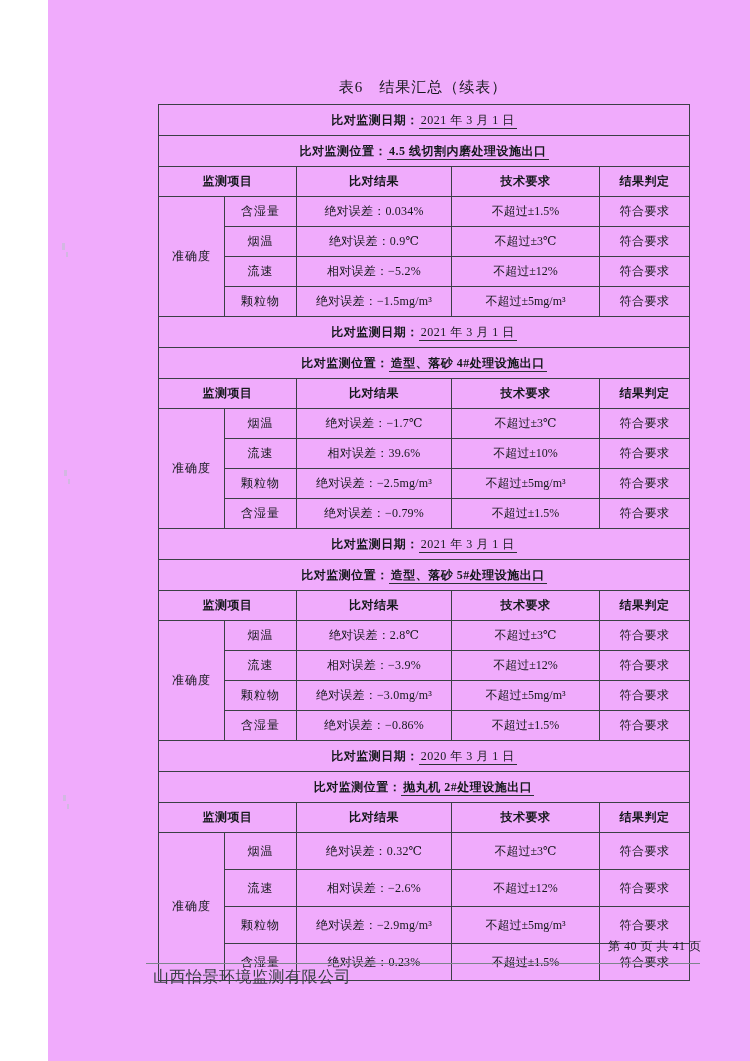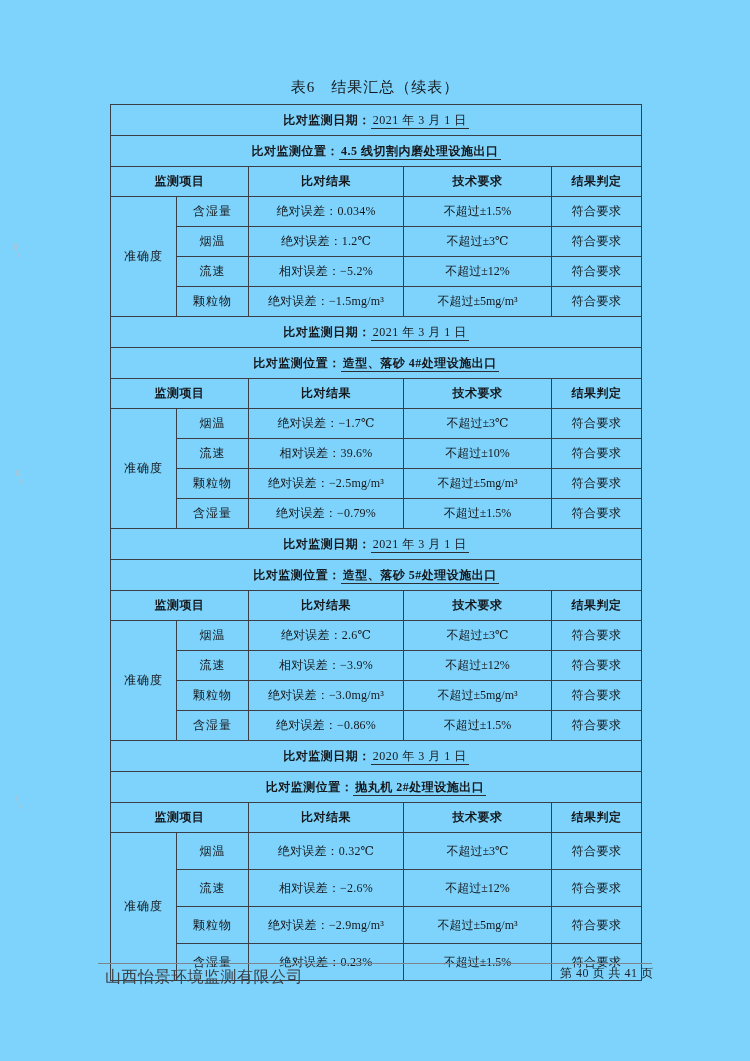--- a/index.html
+++ b/index.html
@@ -11,21 +11,22 @@
     width: 750px;
     height: 1061px;
     position: relative;
     font-family: "Liberation Serif", "DejaVu Serif", serif;
     color: #15181c;
     overflow: hidden;
   }
   .page {
     position: absolute;
     inset: 0;
-    background: #7dd3fc;
+    background: #f0abfc;
+    margin-left: 48px;
   }
   
   .speck {
     position: absolute;
     background: #b9c3cb;
     opacity: .55;
   }
   .title {
     position: absolute;
     top: 78px;
@@ -110,21 +111,21 @@
     position: absolute;
     left: 105px;
     top: 967px;
     font-size: 16px;
     color: #3b4046;
     letter-spacing: .5px;
   }
   .footer-right {
     position: absolute;
     left: 560px;
-    top: 965px;
+    top: 938px;
     font-size: 12px;
     color: #1c1f23;
     letter-spacing: .5px;
   }
   .col1 { width: 66px; }
   .col2 { width: 72px; }
   .col3 { width: 155px; }
   .col4 { width: 148px; }
   .col5 { width: 90px; }
 </style>
@@ -171,21 +172,21 @@
         </tr>
         <tr>
           <td class="vert" rowspan="4">准确度</td>
           <td class="param">含湿量</td>
           <td class="res">绝对误差：0.034%</td>
           <td class="req">不超过±1.5%</td>
           <td class="verdict">符合要求</td>
         </tr>
         <tr>
           <td class="param">烟温</td>
-          <td class="res">绝对误差：1.2℃</td>
+          <td class="res">绝对误差：0.9℃</td>
           <td class="req">不超过±3℃</td>
           <td class="verdict">符合要求</td>
         </tr>
         <tr>
           <td class="param">流速</td>
           <td class="res">相对误差：−5.2%</td>
           <td class="req">不超过±12%</td>
           <td class="verdict">符合要求</td>
         </tr>
         <tr>
@@ -249,21 +250,21 @@
         </tr>
         <tr class="hdr">
           <td colspan="2">监测项目</td>
           <td>比对结果</td>
           <td>技术要求</td>
           <td>结果判定</td>
         </tr>
         <tr>
           <td class="vert" rowspan="4">准确度</td>
           <td class="param">烟温</td>
-          <td class="res">绝对误差：2.6℃</td>
+          <td class="res">绝对误差：2.8℃</td>
           <td class="req">不超过±3℃</td>
           <td class="verdict">符合要求</td>
         </tr>
         <tr>
           <td class="param">流速</td>
           <td class="res">相对误差：−3.9%</td>
           <td class="req">不超过±12%</td>
           <td class="verdict">符合要求</td>
         </tr>
         <tr>

